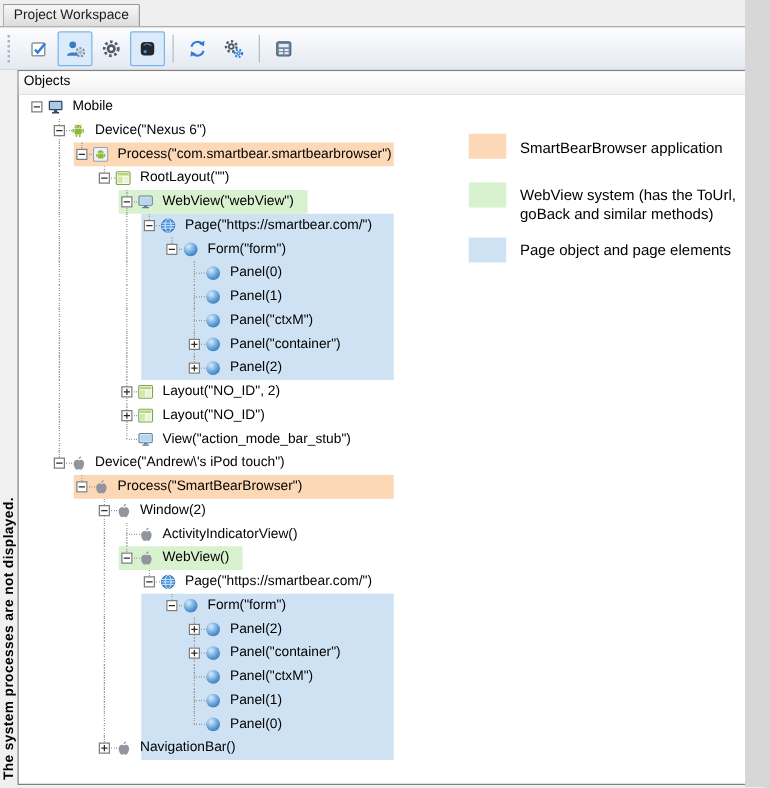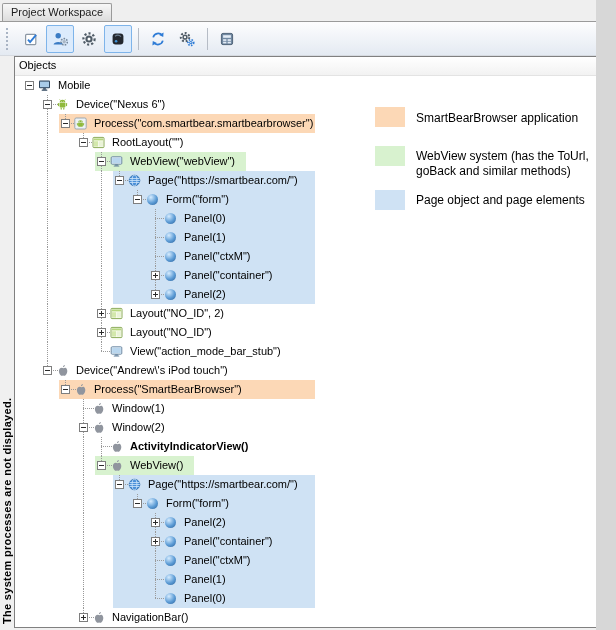--- a/index.html
+++ b/index.html
@@ -406,53 +406,41 @@
               <path fill="#90959e" d="M9.3 3.7c-.8 0-1.4.45-1.8.45-.4 0-1.05-.43-1.85-.43C4.1 3.72 2.9 5.1 2.9 7.05c0 2.2 1.55 4.75 2.7 4.75.5 0 .8-.32 1.5-.32s.95.32 1.5.32c1.15 0 2.7-2.55 2.7-4.75 0-1.6-1-3.3-2-3.35z"></path>
               <path fill="#90959e" d="M8.9 1.1c.05.55-.2 1.1-.55 1.5-.35.4-.9.7-1.45.66-.06-.52.22-1.08.55-1.45.37-.4.99-.69 1.45-.71z"></path>
             </svg>
           </span>
           <span class="tlabel" style="left: 76px;">Process("SmartBearBrowser")</span>
         </div>
         <div class="trow">
           <i class="vg" style="left: 68px; top: 0px; height: 10px;"></i>
           <i class="vg" style="left: 68px; top: 10px; height: 9px;"></i>
           <i class="hg" style="left: 68px; width: 12px;"></i>
-          <span class="ticon" style="left: 77px;">
-            <svg viewBox="0 0 13 13" width="13" height="13">
-              <path fill="#90959e" d="M9.3 3.7c-.8 0-1.4.45-1.8.45-.4 0-1.05-.43-1.85-.43C4.1 3.72 2.9 5.1 2.9 7.05c0 2.2 1.55 4.75 2.7 4.75.5 0 .8-.32 1.5-.32s.95.32 1.5.32c1.15 0 2.7-2.55 2.7-4.75 0-1.6-1-3.3-2-3.35z"></path>
-              <path fill="#90959e" d="M8.9 1.1c.05.55-.2 1.1-.55 1.5-.35.4-.9.7-1.45.66-.06-.52.22-1.08.55-1.45.37-.4.99-.69 1.45-.71z"></path>
-            </svg>
-          </span>
-          <span class="tlabel" style="left: 94px;">Window(1)</span>
-        </div>
-        <div class="trow">
-          <i class="vg" style="left: 68px; top: 0px; height: 10px;"></i>
-          <i class="vg" style="left: 68px; top: 10px; height: 9px;"></i>
-          <i class="hg" style="left: 68px; width: 12px;"></i>
           <span class="exp minus" style="left: 64px;"></span>
           <span class="ticon" style="left: 77px;">
             <svg viewBox="0 0 13 13" width="13" height="13">
               <path fill="#90959e" d="M9.3 3.7c-.8 0-1.4.45-1.8.45-.4 0-1.05-.43-1.85-.43C4.1 3.72 2.9 5.1 2.9 7.05c0 2.2 1.55 4.75 2.7 4.75.5 0 .8-.32 1.5-.32s.95.32 1.5.32c1.15 0 2.7-2.55 2.7-4.75 0-1.6-1-3.3-2-3.35z"></path>
               <path fill="#90959e" d="M8.9 1.1c.05.55-.2 1.1-.55 1.5-.35.4-.9.7-1.45.66-.06-.52.22-1.08.55-1.45.37-.4.99-.69 1.45-.71z"></path>
             </svg>
           </span>
           <span class="tlabel" style="left: 94px;">Window(2)</span>
         </div>
         <div class="trow">
           <i class="vg" style="left: 68px; top: 0px; height: 19px;"></i>
           <i class="vg" style="left: 86px; top: 0px; height: 10px;"></i>
           <i class="vg" style="left: 86px; top: 10px; height: 9px;"></i>
           <i class="hg" style="left: 86px; width: 12px;"></i>
           <span class="ticon" style="left: 95px;">
             <svg viewBox="0 0 13 13" width="13" height="13">
               <path fill="#90959e" d="M9.3 3.7c-.8 0-1.4.45-1.8.45-.4 0-1.05-.43-1.85-.43C4.1 3.72 2.9 5.1 2.9 7.05c0 2.2 1.55 4.75 2.7 4.75.5 0 .8-.32 1.5-.32s.95.32 1.5.32c1.15 0 2.7-2.55 2.7-4.75 0-1.6-1-3.3-2-3.35z"></path>
               <path fill="#90959e" d="M8.9 1.1c.05.55-.2 1.1-.55 1.5-.35.4-.9.7-1.45.66-.06-.52.22-1.08.55-1.45.37-.4.99-.69 1.45-.71z"></path>
             </svg>
           </span>
-          <span class="tlabel" style="left: 112px; font-weight: bold;">ActivityIndicatorView()</span>
+          <span class="tlabel" style="left: 112px;">ActivityIndicatorView()</span>
         </div>
         <div class="trow">
           <div class="hl" style="left: 80px; background: rgb(216, 242, 207); width: 99px;"></div>
           <i class="vg" style="left: 68px; top: 0px; height: 19px;"></i>
           <i class="vg" style="left: 86px; top: 0px; height: 10px;"></i>
           <i class="hg" style="left: 86px; width: 12px;"></i>
           <span class="exp minus" style="left: 82px;"></span>
           <span class="ticon" style="left: 95px;">
             <svg viewBox="0 0 13 13" width="13" height="13">
               <path fill="#90959e" d="M9.3 3.7c-.8 0-1.4.45-1.8.45-.4 0-1.05-.43-1.85-.43C4.1 3.72 2.9 5.1 2.9 7.05c0 2.2 1.55 4.75 2.7 4.75.5 0 .8-.32 1.5-.32s.95.32 1.5.32c1.15 0 2.7-2.55 2.7-4.75 0-1.6-1-3.3-2-3.35z"></path>

